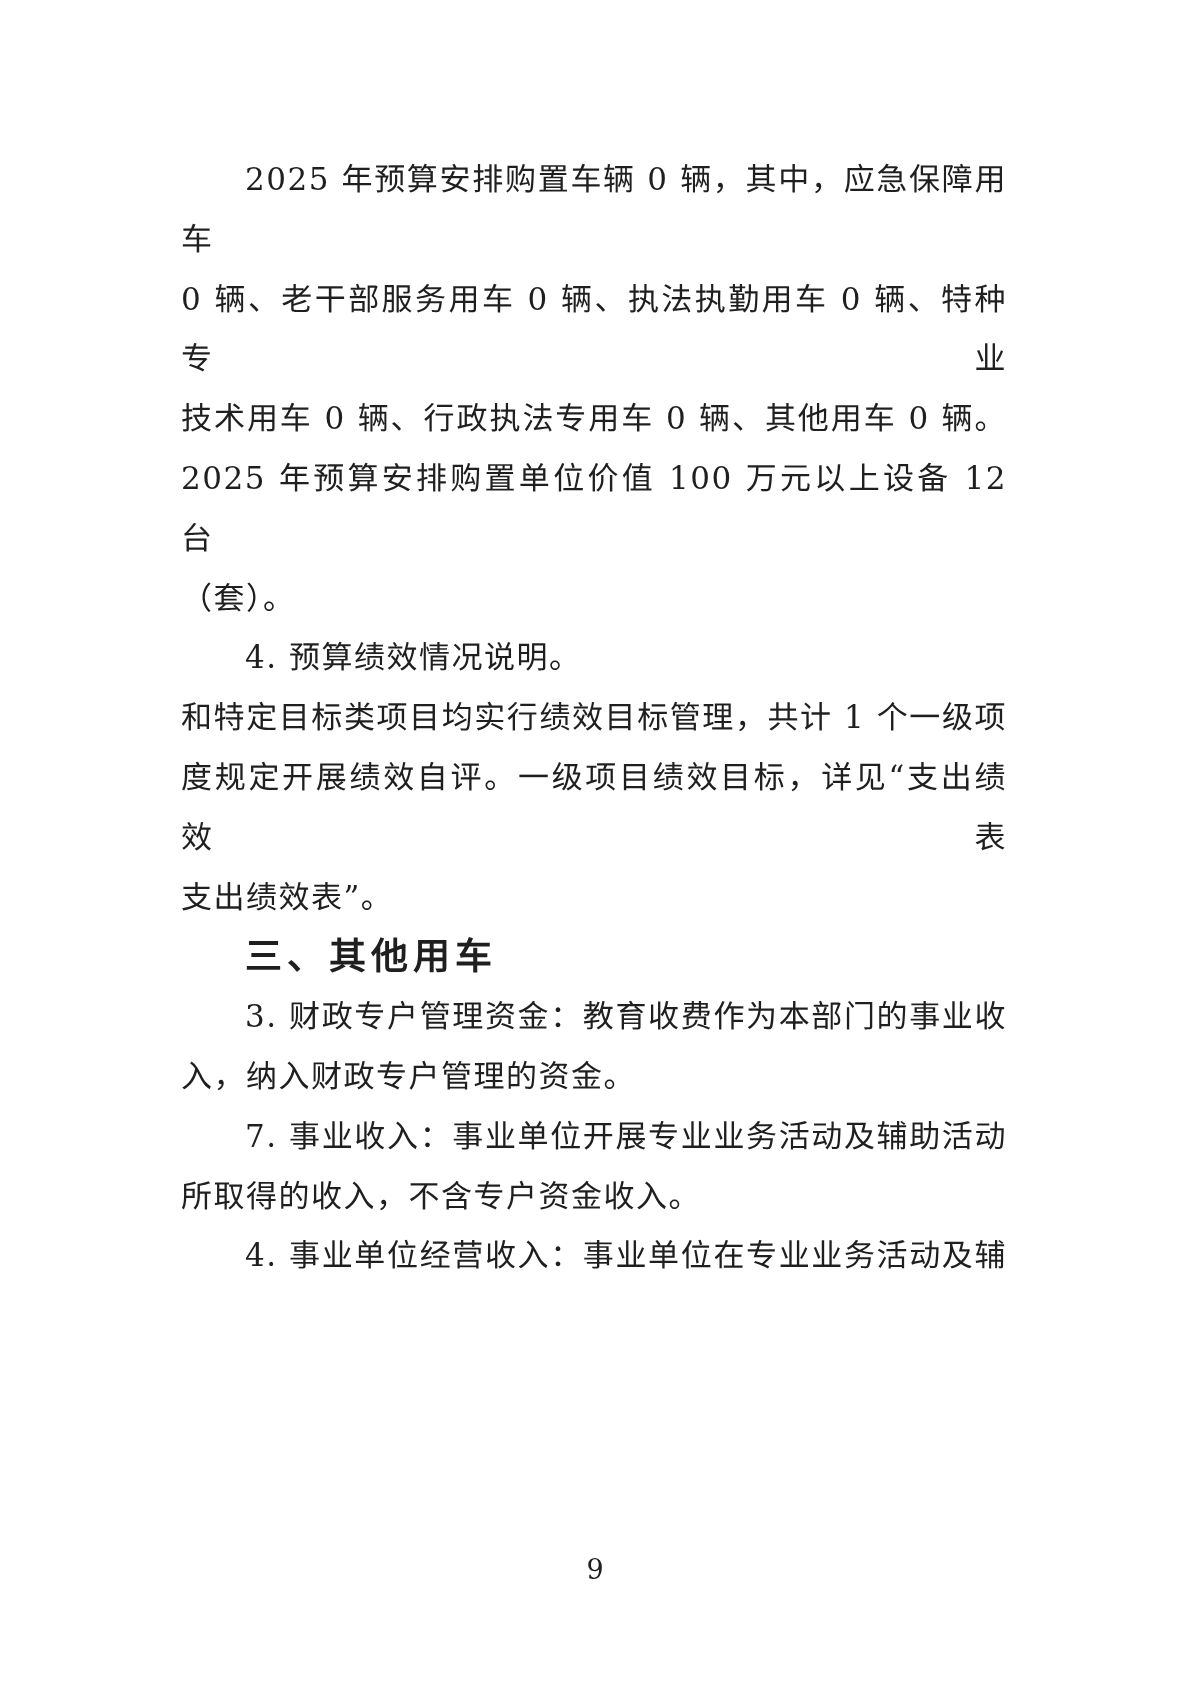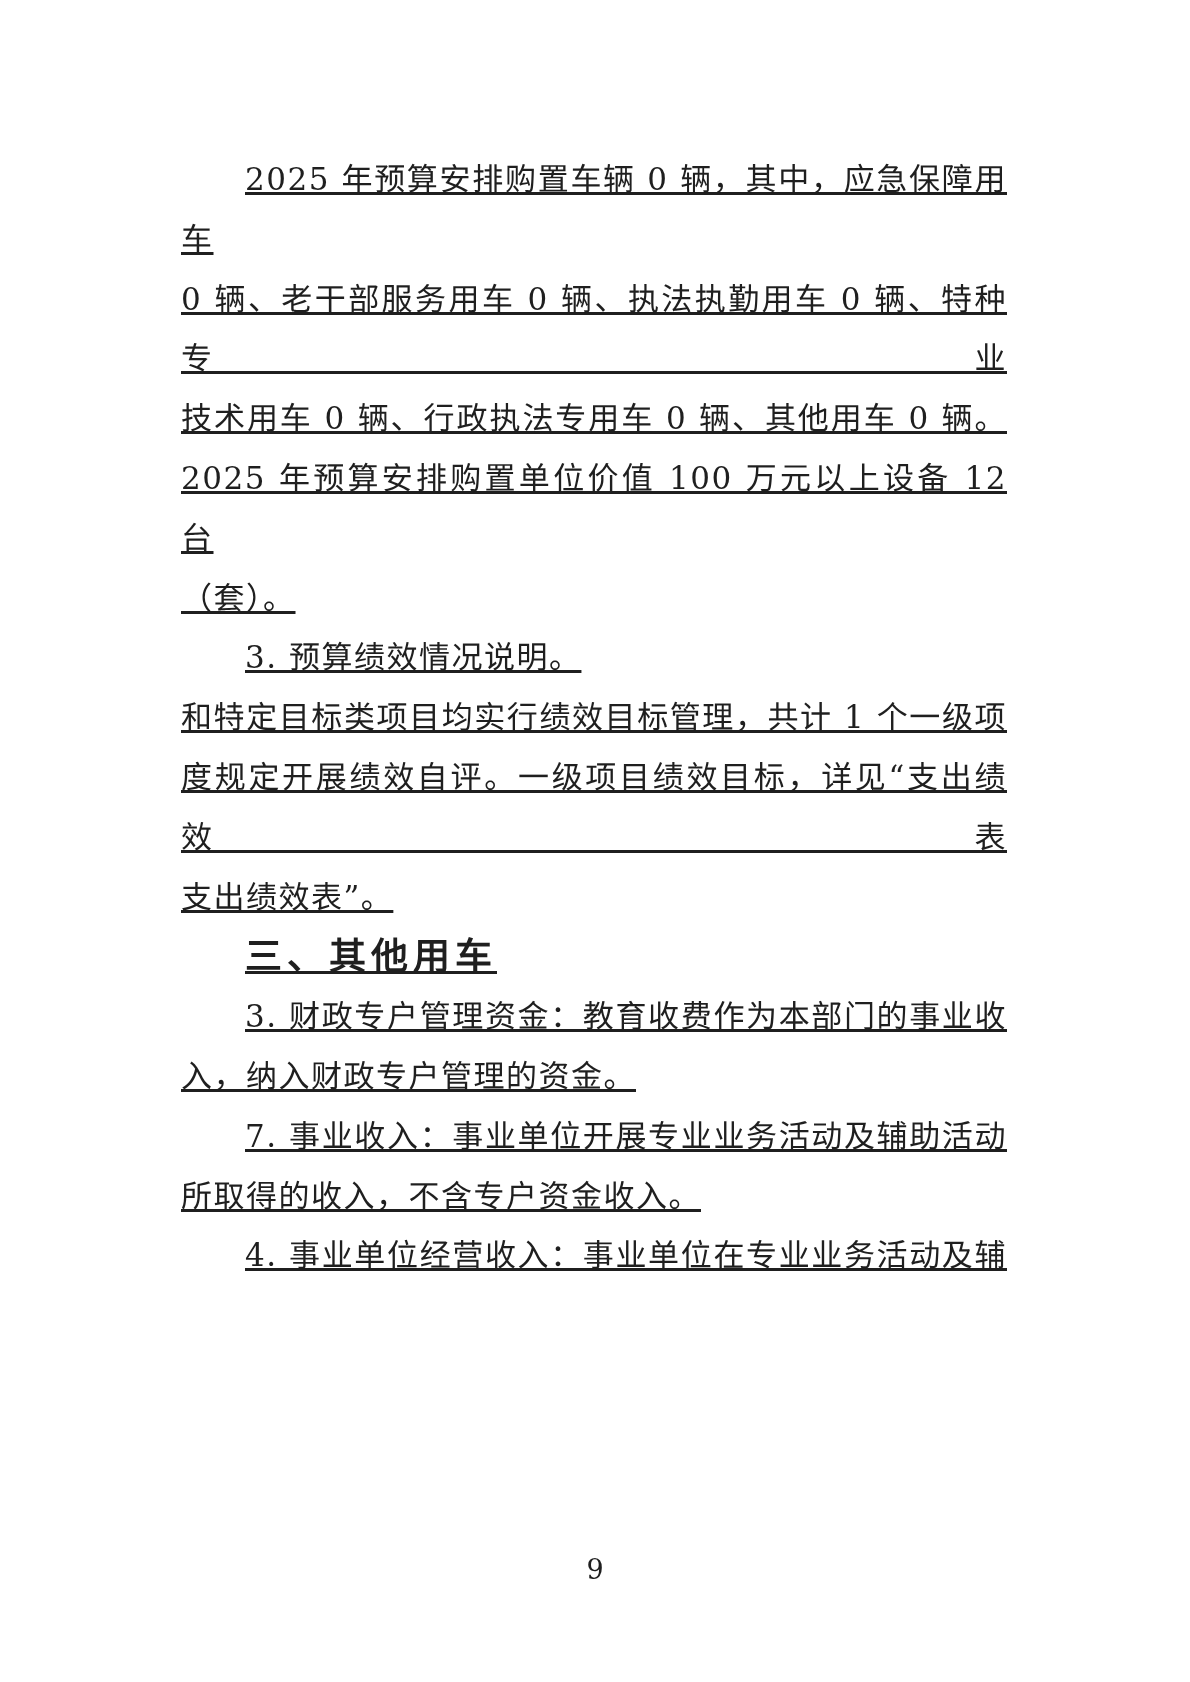--- a/index.html
+++ b/index.html
@@ -21,21 +21,20 @@
     left: 181px;
     top: 150px;
     width: 826px;
     font-size: 31px;
     line-height: 59.8px;
     letter-spacing: 1.5px;
   }
   .para { margin: 0; padding: 0; }
   .line {
     min-height: 59.8px;
-    text-decoration: underline;
   }
   .justify {
     text-align: justify;
     text-align-last: justify;
     text-justify: inter-character;
   }
   .indent {
     text-indent: 64px;
   }
   .heading {
@@ -63,21 +62,21 @@
 
     <div class="para">
       <div class="line indent justify">2025 年预算安排购置车辆 0 辆，其中，应急保障用车</div>
       <div class="line justify">0 辆、老干部服务用车 0 辆、执法执勤用车 0 辆、特种专业</div>
       <div class="line justify">技术用车 0 辆、行政执法专用车 0 辆、其他用车 0 辆。</div>
       <div class="line justify">2025 年预算安排购置单位价值 100 万元以上设备 12 台</div>
       <div class="line">（套）。</div>
     </div>
 
     <div class="para">
-      <div class="line indent">3. 预算绩效情况说明。</div>
+      <div class="line indent">4. 预算绩效情况说明。</div>
     </div>
 
     <div class="para">
       <div class="line justify">和特定目标类项目均实行绩效目标管理，共计 1 个一级项</div>
       <div class="line justify">度规定开展绩效自评。一级项目绩效目标，详见“支出绩效表</div>
       <div class="line">支出绩效表”。</div>
     </div>
 
     <div class="para">
       <div class="line indent heading">三、其他用车</div>

